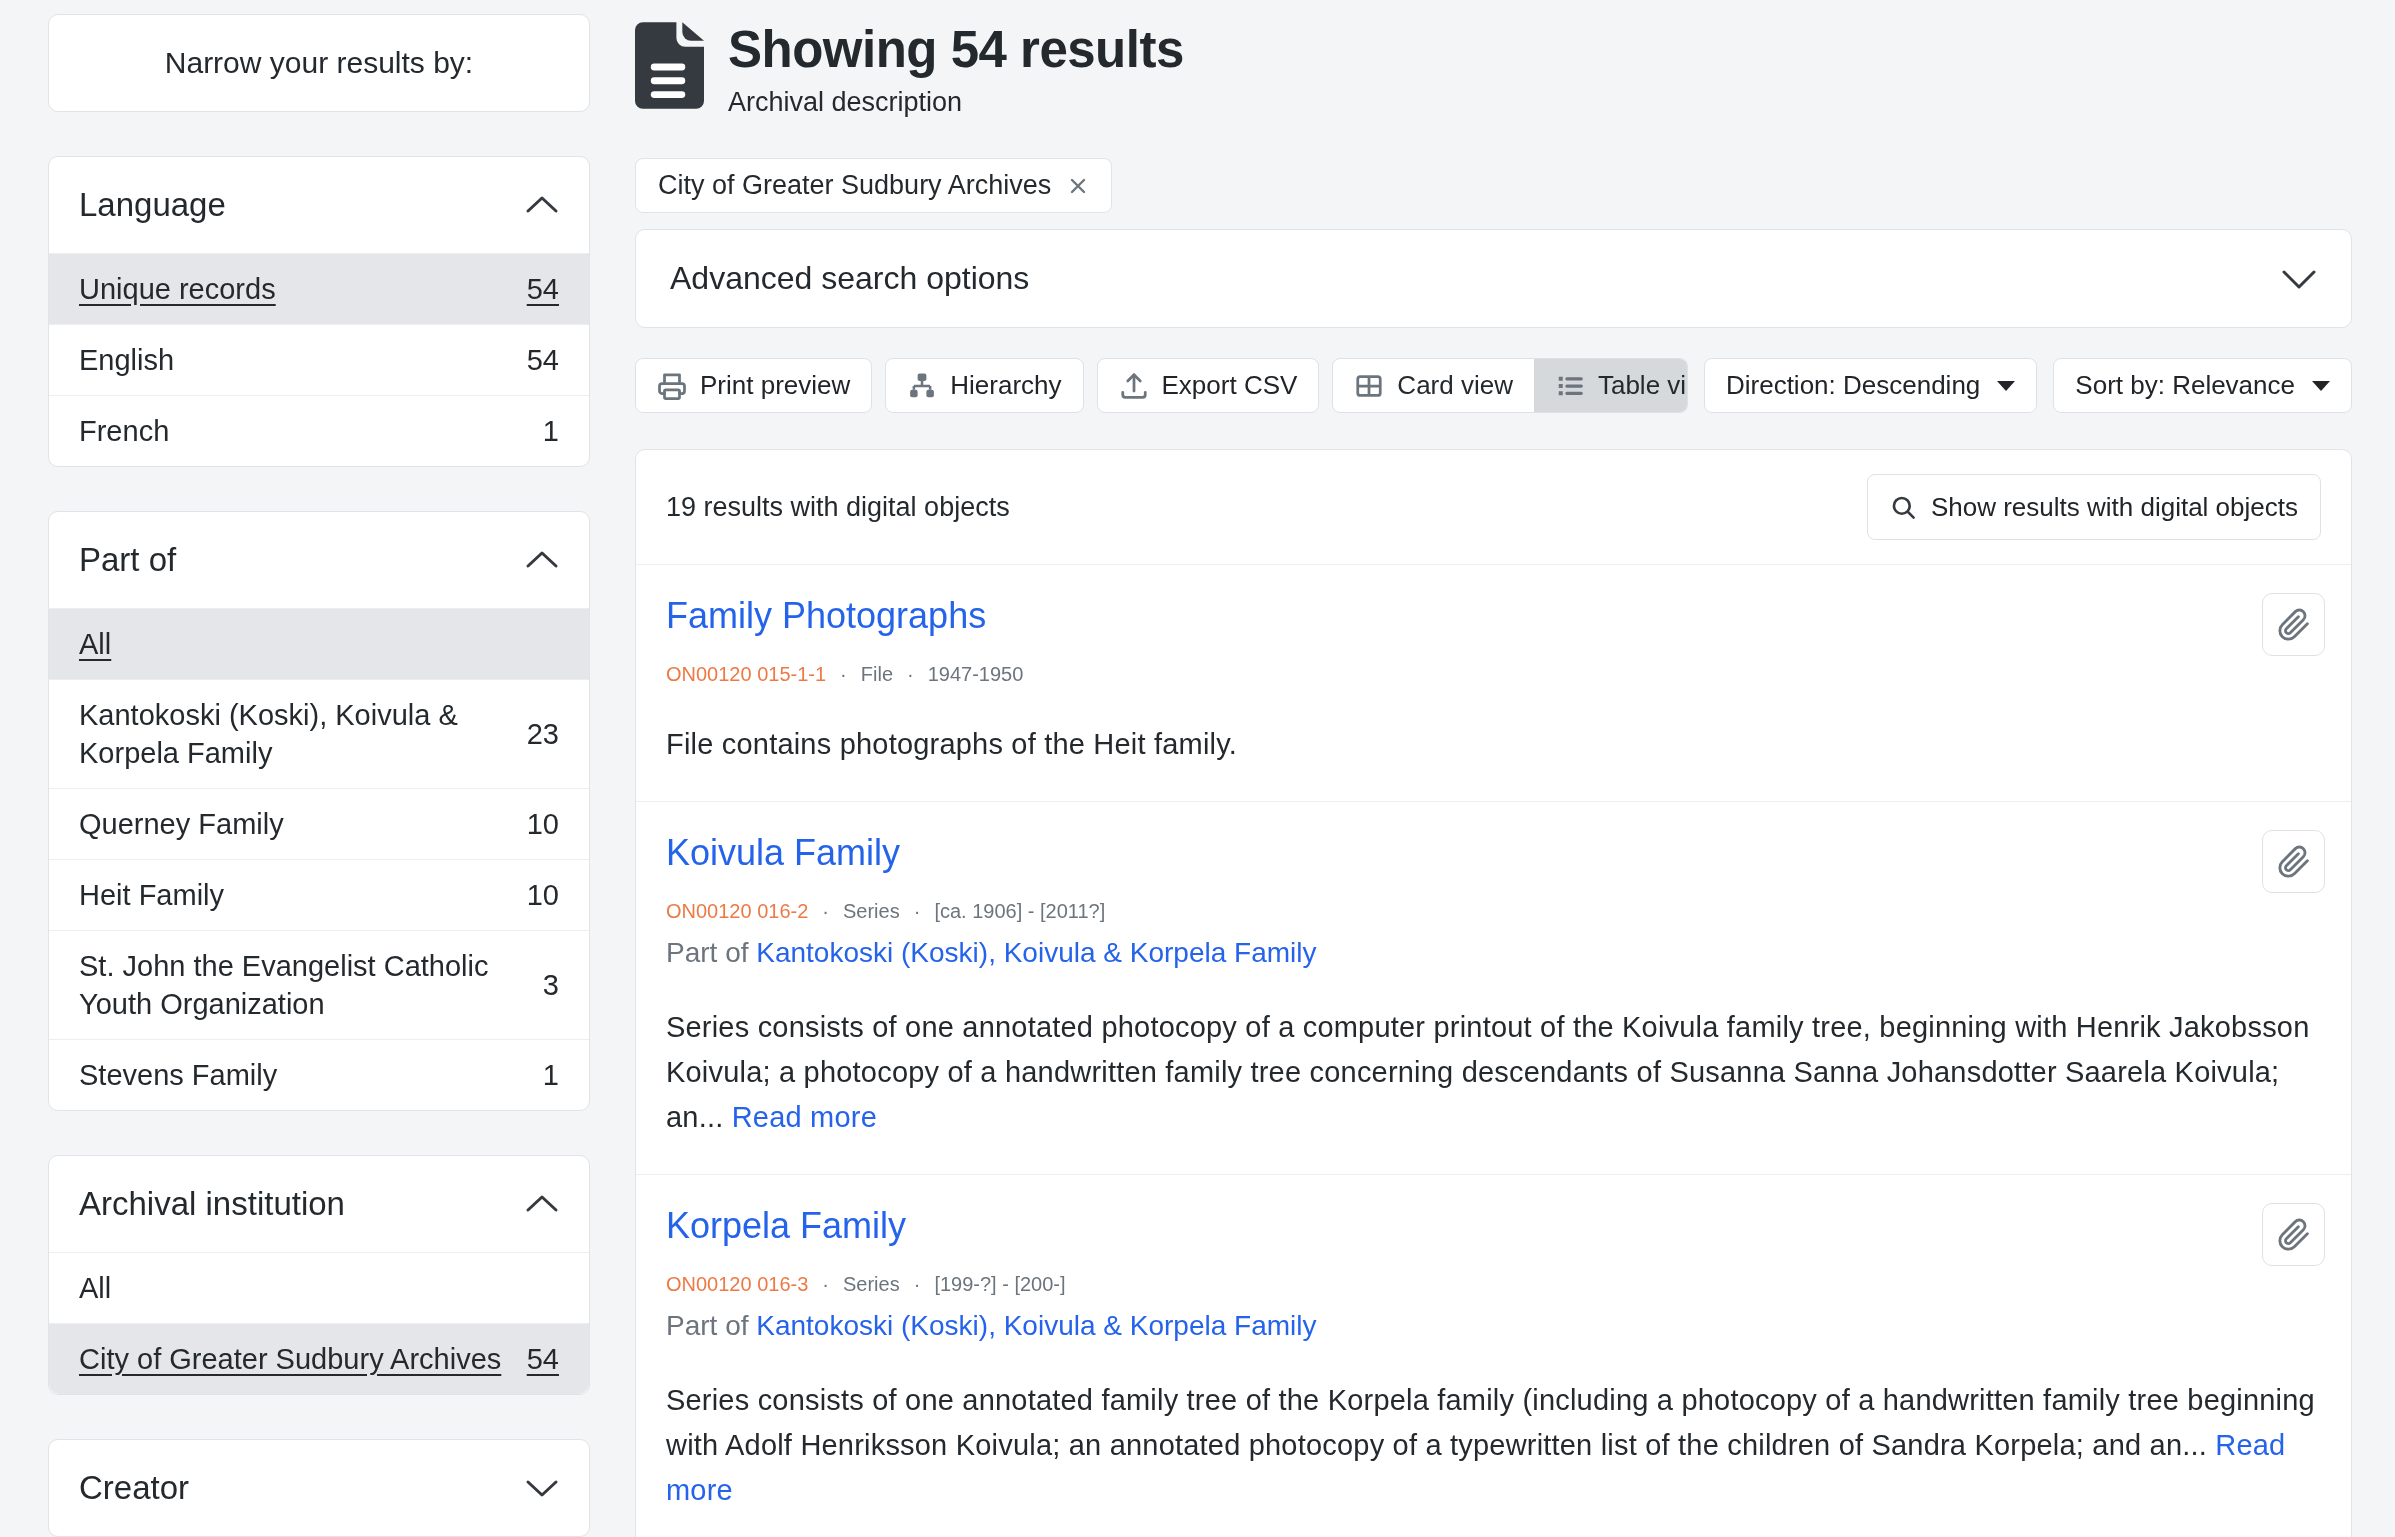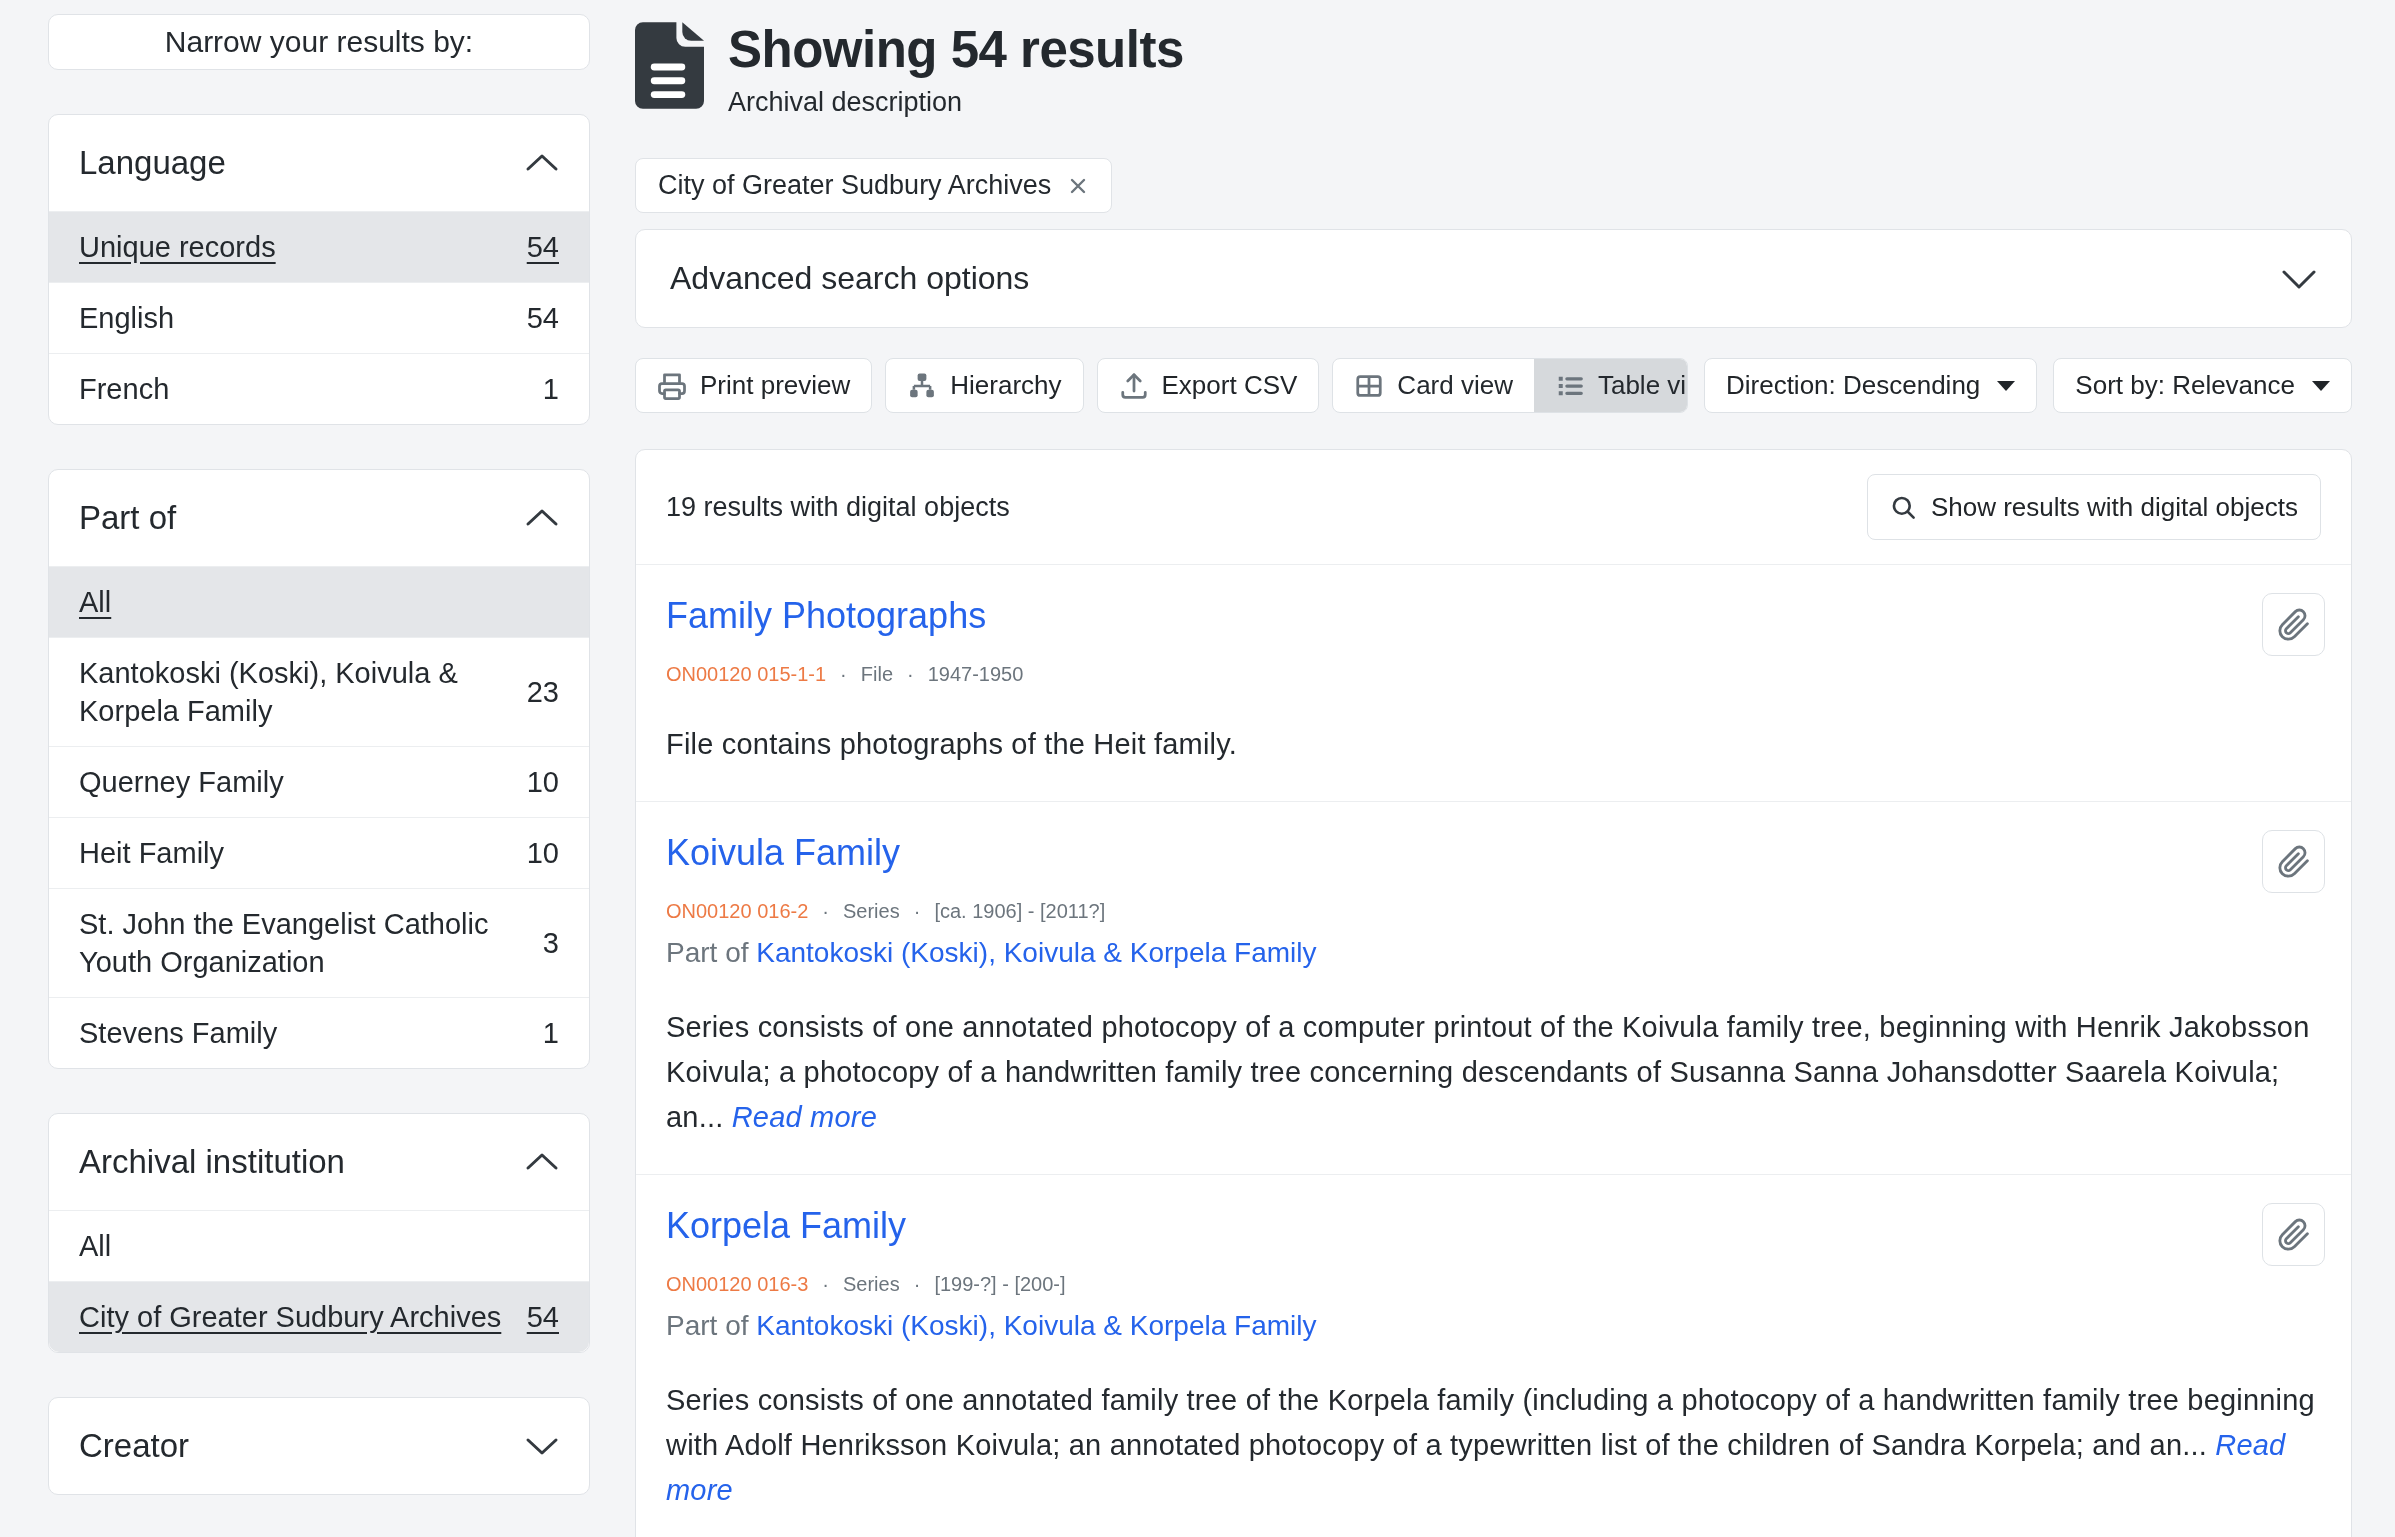--- a/index.html
+++ b/index.html
@@ -21,21 +21,21 @@
   body{
     background:var(--c-bg);
     font-family:"Liberation Sans",sans-serif;
     color:var(--c-text);
     -webkit-font-smoothing:antialiased;
   }
   .layout{display:flex;gap:45px;padding:14px 44px 0 48px;align-items:flex-start;}
   
   .sidebar{width:542px;flex:0 0 542px;}
   .card{background:var(--c-card);border:1px solid var(--c-border);border-radius:10px;margin-bottom:44px;}
-  .sidebar-title-card{padding:10px 10px;text-align:center;font-size:30px;}
+  .sidebar-title-card{padding:31px 10px;text-align:center;font-size:30px;}
   .facet-header{display:flex;align-items:center;justify-content:space-between;padding:26px 30px;cursor:pointer;}
   .facet-title{font-size:33px;line-height:44px;}
   .facet-list{list-style:none;}
   .facet-item{display:flex;align-items:center;gap:20px;padding:16px 30px;border-top:1px solid var(--c-divider);font-size:29px;line-height:38px;cursor:pointer;}
   .facet-item:last-child{border-bottom-left-radius:10px;border-bottom-right-radius:10px;}
   .facet-label{max-width:426px;}
   .facet-count{margin-left:auto;white-space:nowrap;}
   .facet-item.selected{background:var(--c-selected);}
   .facet-item.selected .facet-label,
   .facet-item.selected .facet-count{text-decoration:underline;text-underline-offset:5px;}
@@ -72,21 +72,21 @@
     border:1px solid var(--c-btn-border);border-radius:8px;font-size:26px;color:#212529;cursor:pointer;white-space:nowrap;}
   .result{position:relative;padding:30px 30px 34px 30px;border-top:1px solid var(--c-divider);}
   .result-title{font-size:36px;font-weight:400;color:var(--c-link);cursor:pointer;display:inline-block;max-width:1584px;}
   .clip-btn{position:absolute;top:28px;right:26px;width:63px;height:63px;background:var(--c-card);
     border:1px solid var(--c-btn-border);border-radius:10px;display:flex;align-items:center;justify-content:center;cursor:pointer;}
   .result-meta{margin-top:26px;font-size:20px;color:var(--c-gray);display:flex;gap:14px;align-items:baseline;}
   .ref{color:var(--c-ref);}
   .result-partof{margin-top:14px;font-size:28px;color:var(--c-gray);}
   .partof-link{color:var(--c-link);text-decoration:none;cursor:pointer;}
   .result-desc{margin-top:36px;font-size:29px;line-height:45px;color:var(--c-text);max-width:1663px;letter-spacing:0.2px;}
-  .read-more{color:var(--c-link);cursor:pointer;text-decoration:none;font-style:italic;}
+  .read-more{color:var(--c-link);cursor:pointer;text-decoration:none;}
 </style>
 </head>
 <body>
 
 <div class="layout">
 
   <aside class="sidebar">
     <div class="card sidebar-title-card">
       <span>Narrow your results by:</span>
     </div>

